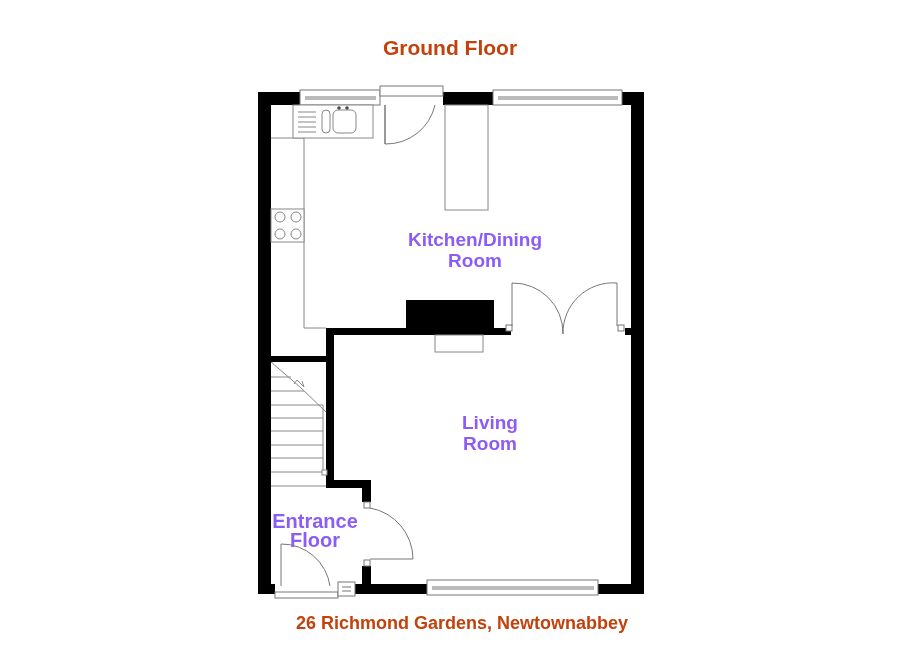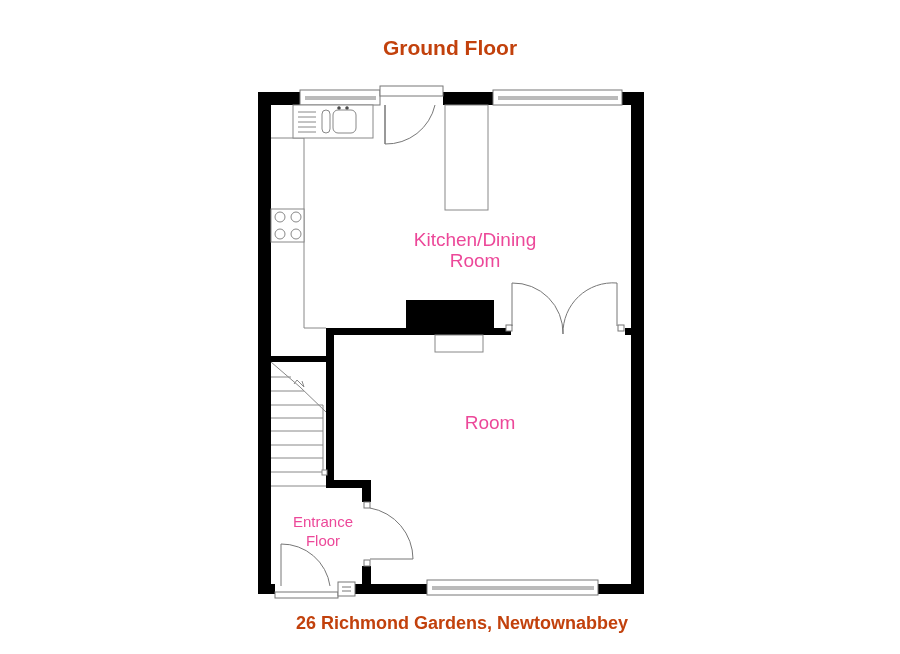--- a/index.html
+++ b/index.html
@@ -1,21 +1,21 @@
 <!DOCTYPE html>
 <html><head>
 <meta charset="utf-8">
 <style>
   html, body { margin: 0; padding: 0; background: #ffffff; }
   body { width: 900px; height: 654px; position: relative; overflow: hidden; font-family: "Liberation Sans", sans-serif; }
   .title { position: absolute; left: 0; width: 900px; text-align: center; font-weight: bold; color: #c2410c; }
   #floor-title { top: 36px; font-size: 21px; }
   #address { top: 613px; font-size: 18px; padding-left: 12px; }
   svg { position: absolute; left: 0; top: 0; }
-  .room-label { position: absolute; text-align: center; font-weight: normal; font-size: 19px; line-height: 21px; color: #ec4899; }
+  .room-label { position: absolute; text-align: center; font-weight: bold; font-size: 19px; line-height: 21px; color: #8b5cf6; }
 </style>
 </head>
 <body>
 
 <div id="floor-title" class="title">Ground Floor</div>
 
 <svg width="900" height="654" viewBox="0 0 900 654">
 
   <g fill="#000">
 
@@ -125,20 +125,21 @@
     <line x1="342" y1="587" x2="351" y2="587"></line>
     <line x1="342" y1="591" x2="351" y2="591"></line>
   </g>
 </svg>
 
 <div class="room-label" style="left:380px; top:229px; width:190px;">
   <div>Kitchen/Dining</div>
   <div>Room</div>
 </div>
 <div class="room-label" style="left:420px; top:412px; width:140px;">
+  <div>Living</div>
   <div>Room</div>
 </div>
-<div class="room-label" style="left:268px; top:512px; width:110px; font-size:15px; line-height:19px;">
+<div class="room-label" style="left:260px; top:512px; width:110px; font-size:20px; line-height:19px;">
   <div>Entrance</div>
   <div>Floor</div>
 </div>
 
 <div id="address" class="title">26 Richmond Gardens, Newtownabbey</div>
 
 </body></html>

